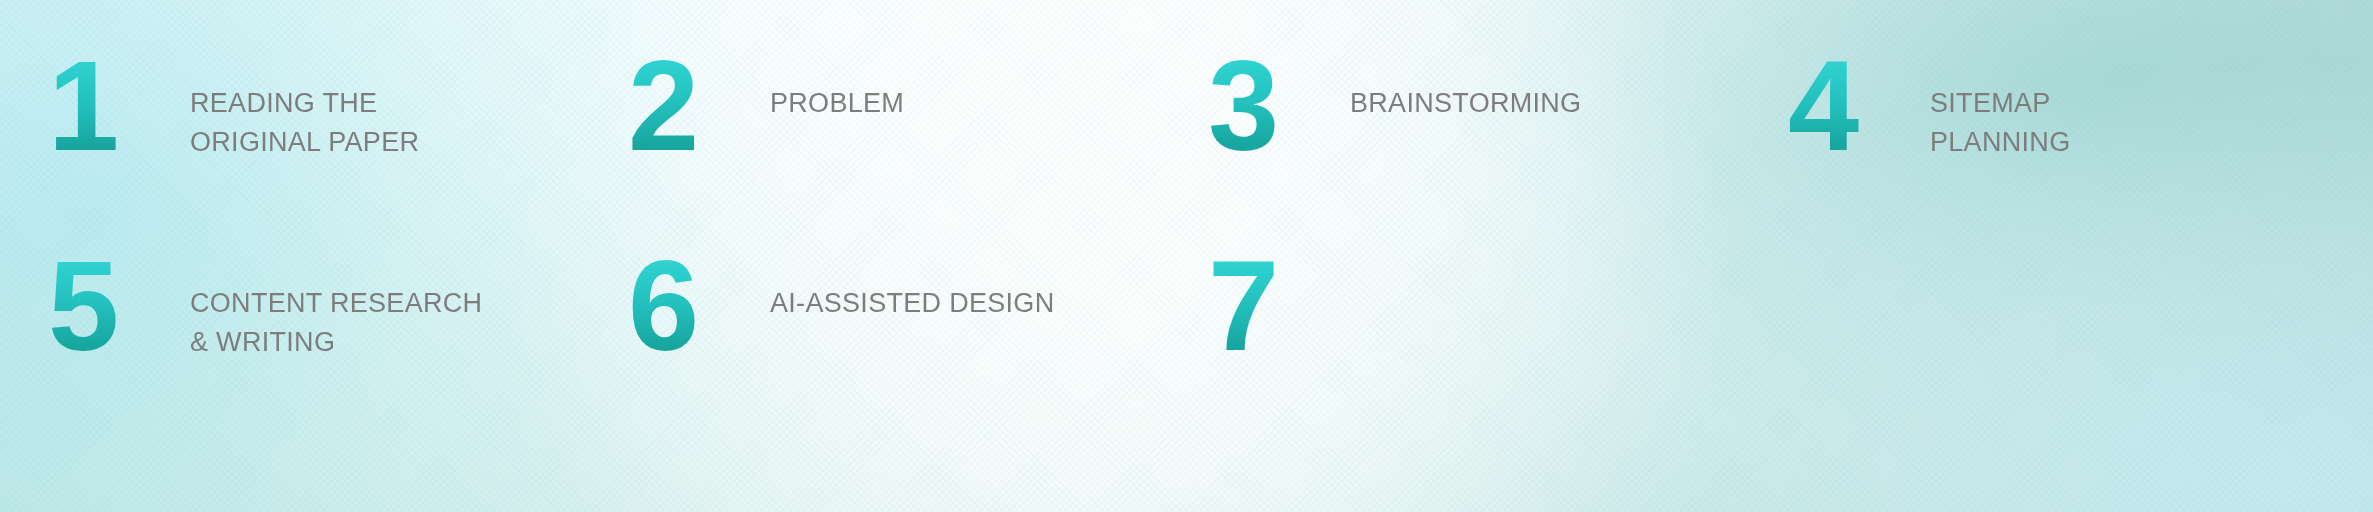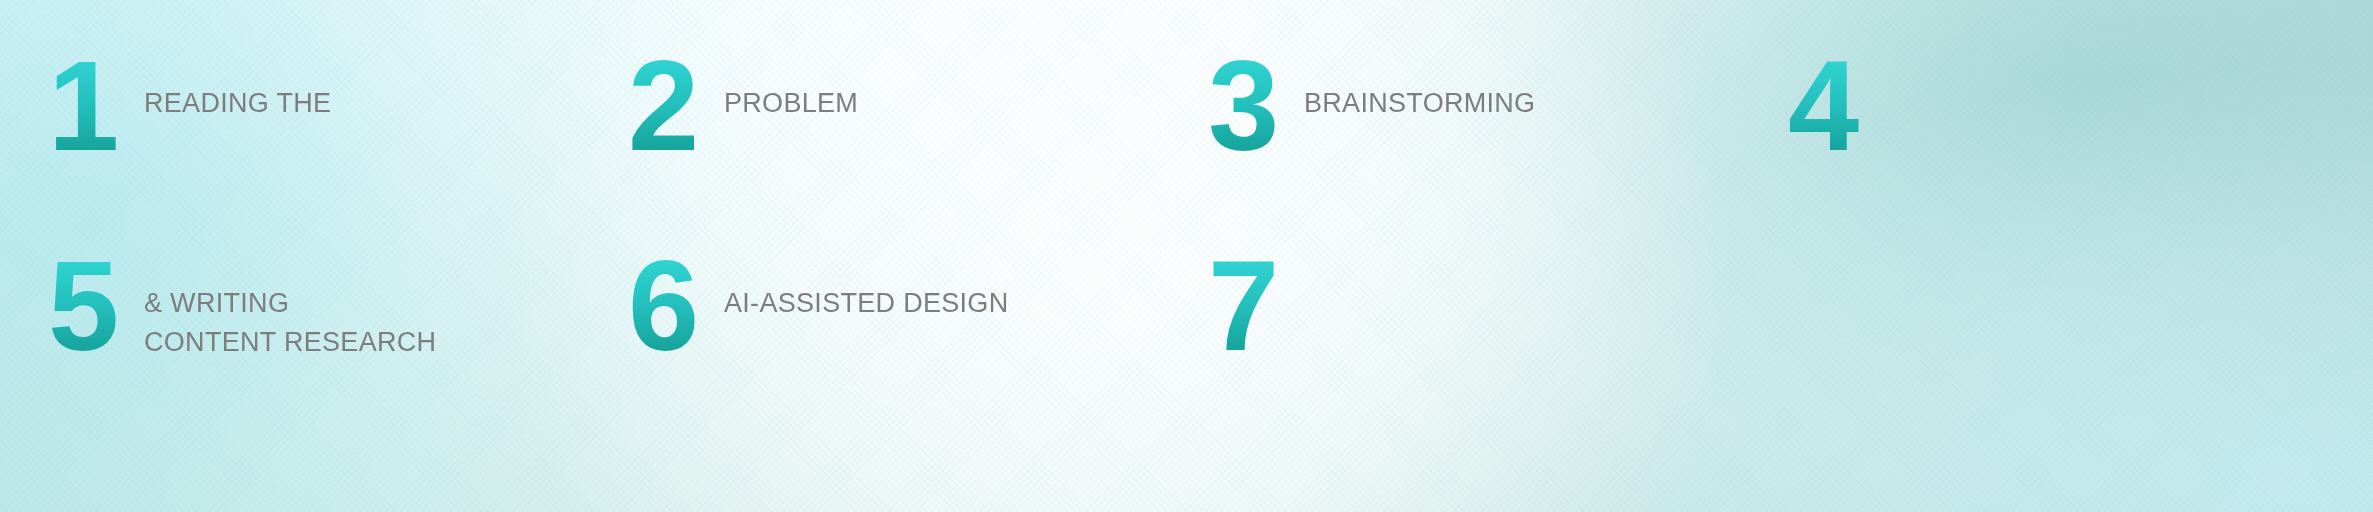--- a/index.html
+++ b/index.html
@@ -161,20 +161,21 @@
     color: #7d7d7d;
     letter-spacing: 0.3px;
     text-transform: uppercase;
     padding-top: 48px;
     white-space: nowrap;
   }
 
   .step-label .line {
     display: block;
     margin-bottom: 12px;
+    margin-left: 46px;
   }
   .step-label .line:last-child {
     margin-bottom: 0;
   }
 
   
   .row-2 .step-number {
     font-size: 128px;
   }
 </style>
@@ -190,46 +191,51 @@
   <div class="bg-layer bg-bloom-br"></div>
   <div class="bg-layer bg-haze"></div>
   <div class="bg-layer bg-texture"></div>
 
   <div id="steps-grid">
 
     <div class="step row-1">
       <div class="step-number">1</div>
       <div class="step-label">
         <span class="line">READING THE</span>
+        <span class="line">ORIGINAL PAPER</span>
       </div>
     </div>
 
     <div class="step row-1">
       <div class="step-number">2</div>
       <div class="step-label">
         <span class="line">PROBLEM</span>
       </div>
     </div>
 
     <div class="step row-1">
       <div class="step-number">3</div>
       <div class="step-label">
         <span class="line">BRAINSTORMING</span>
       </div>
     </div>
 
     <div class="step row-1">
       <div class="step-number">4</div>
+      <div class="step-label">
+        <span class="line">SITEMAP</span>
+        <span class="line">PLANNING</span>
+      </div>
     </div>
 
     <div class="step row-2">
       <div class="step-number">5</div>
       <div class="step-label">
+        <span class="line">CONTENT RESEARCH</span>
         <span class="line">&amp; WRITING</span>
-        <span class="line">CONTENT RESEARCH</span>
       </div>
     </div>
 
     <div class="step row-2">
       <div class="step-number">6</div>
       <div class="step-label">
         <span class="line">AI-ASSISTED DESIGN</span>
       </div>
     </div>
 

